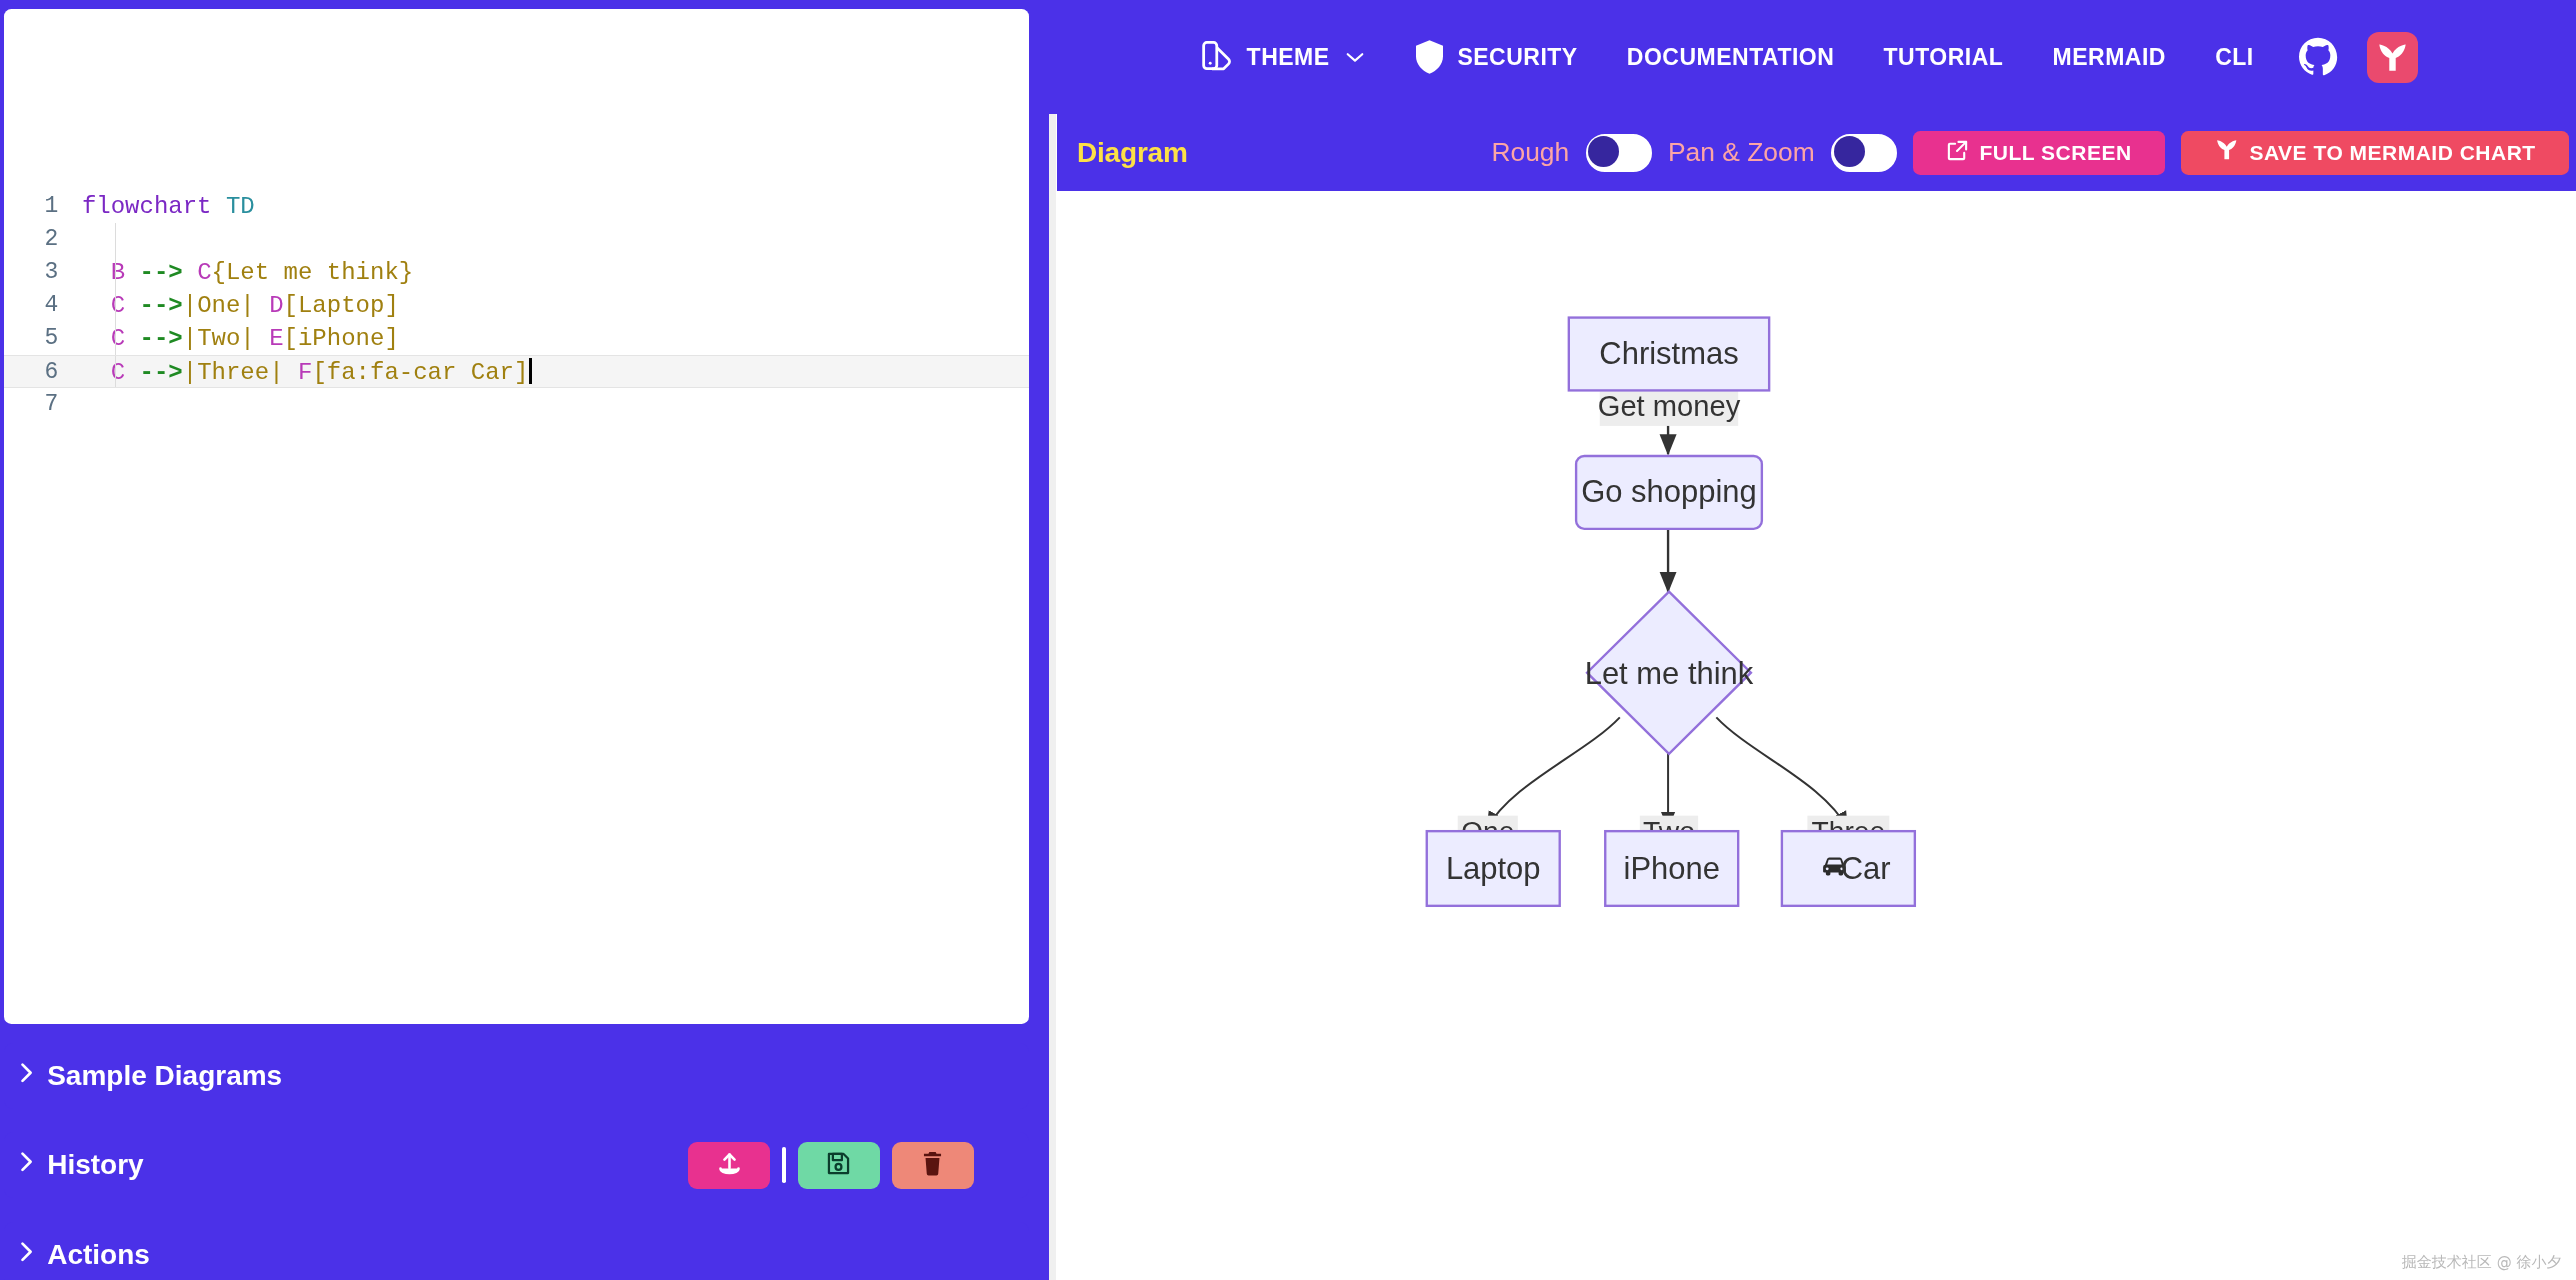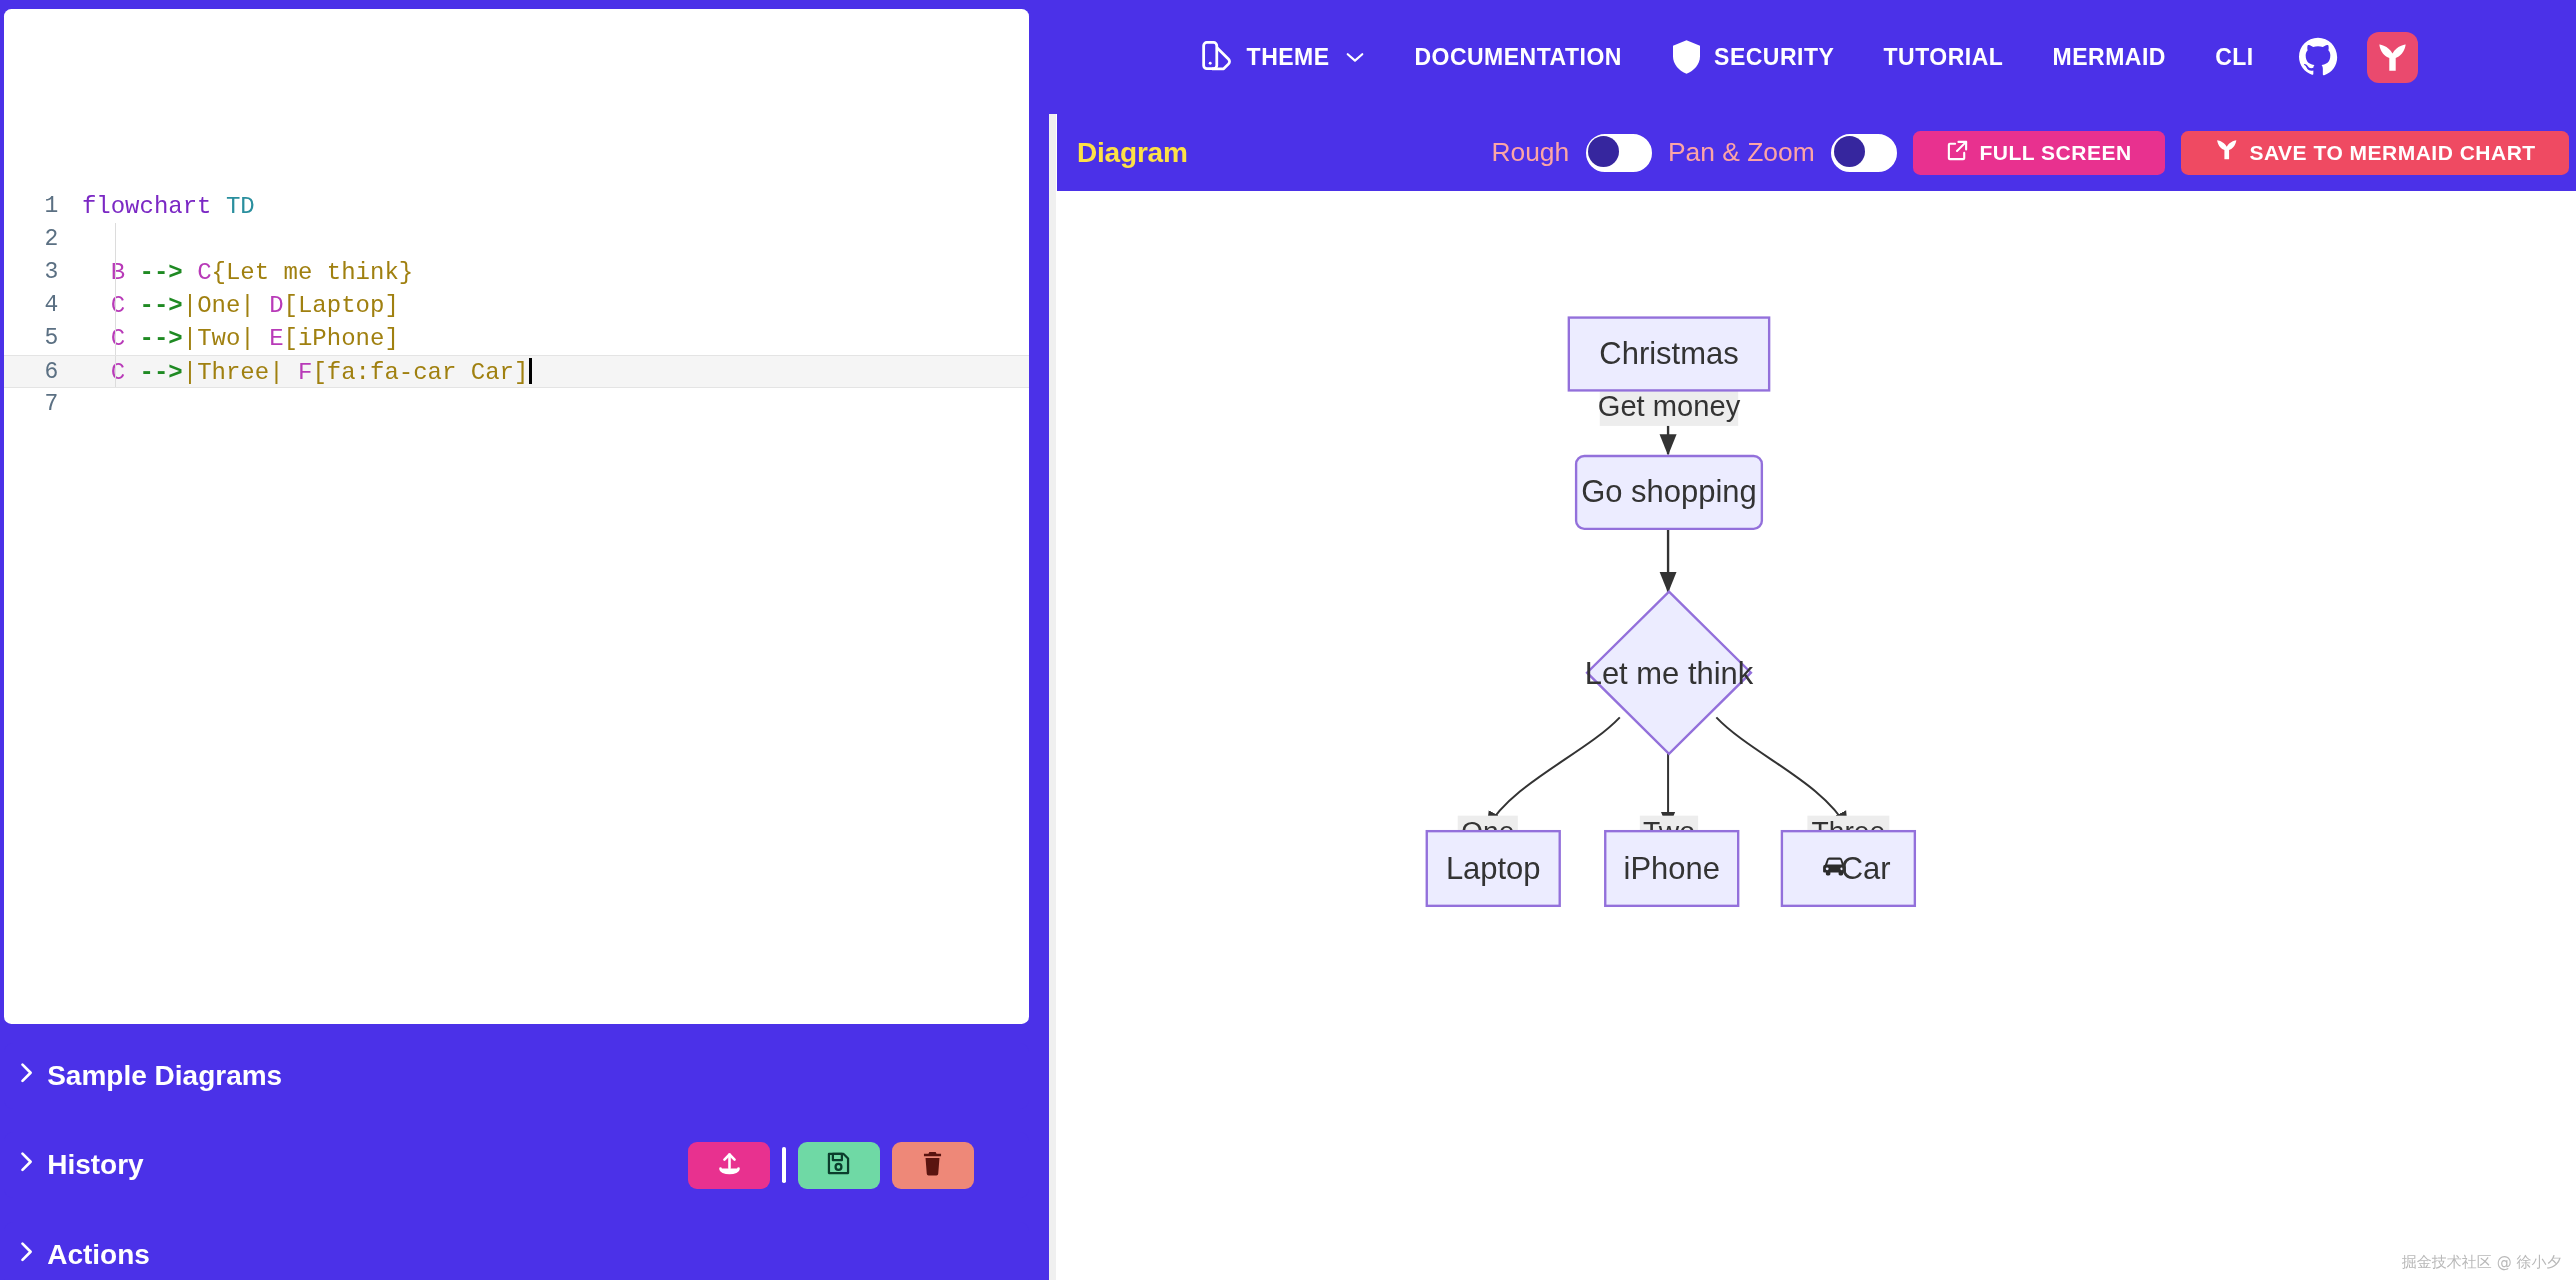--- a/index.html
+++ b/index.html
@@ -211,30 +211,30 @@
         </span>
         <span>THEME</span>
         <span class="chev">
           <svg width="20" height="12.8" viewBox="0 0 22 14" fill="none" stroke="#fff" stroke-width="2.4" stroke-linecap="round" stroke-linejoin="round">
               <path d="M3 3.5 L11 10.5 L19 3.5"></path>
             </svg>
         </span>
       </div>
 
       <div class="nav-item">
-        <span>DOCUMENTATION</span>
-      </div>
-
-      <div class="nav-item">
         <span>
           <svg width="31" height="36" viewBox="0 0 24 28" fill="#fff">
             <path d="M12 1 L22.5 5.2 V13.5 C22.5 19.8 17.8 24.9 12 27 C6.2 24.9 1.5 19.8 1.5 13.5 V5.2 Z"></path>
           </svg>
         </span>
         <span>SECURITY</span>
+      </div>
+
+      <div class="nav-item">
+        <span>DOCUMENTATION</span>
       </div>
       <div class="nav-item">
         <span>TUTORIAL</span>
       </div>
       <div class="nav-item">
         <span>MERMAID</span>
       </div>
       <div class="nav-item">
         <span>CLI</span>
       </div>

